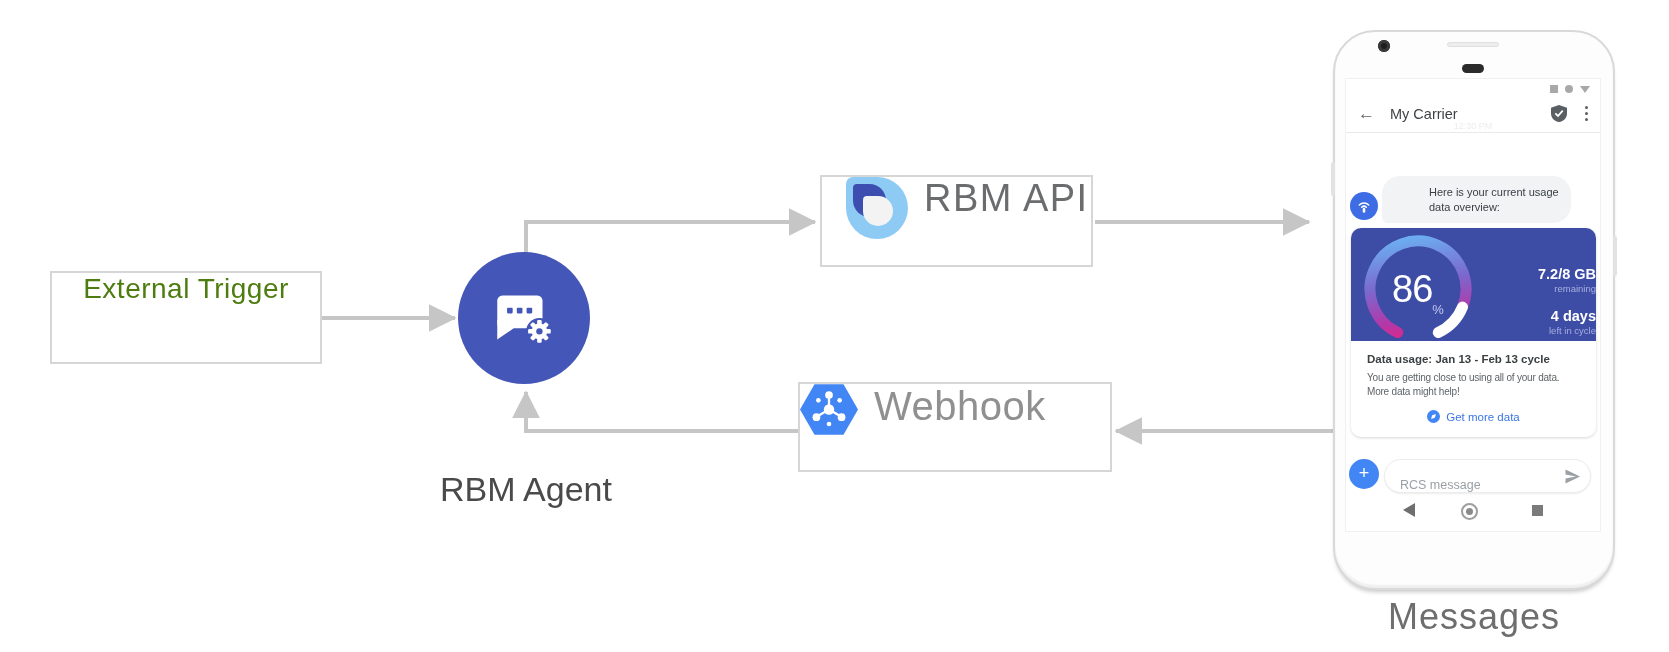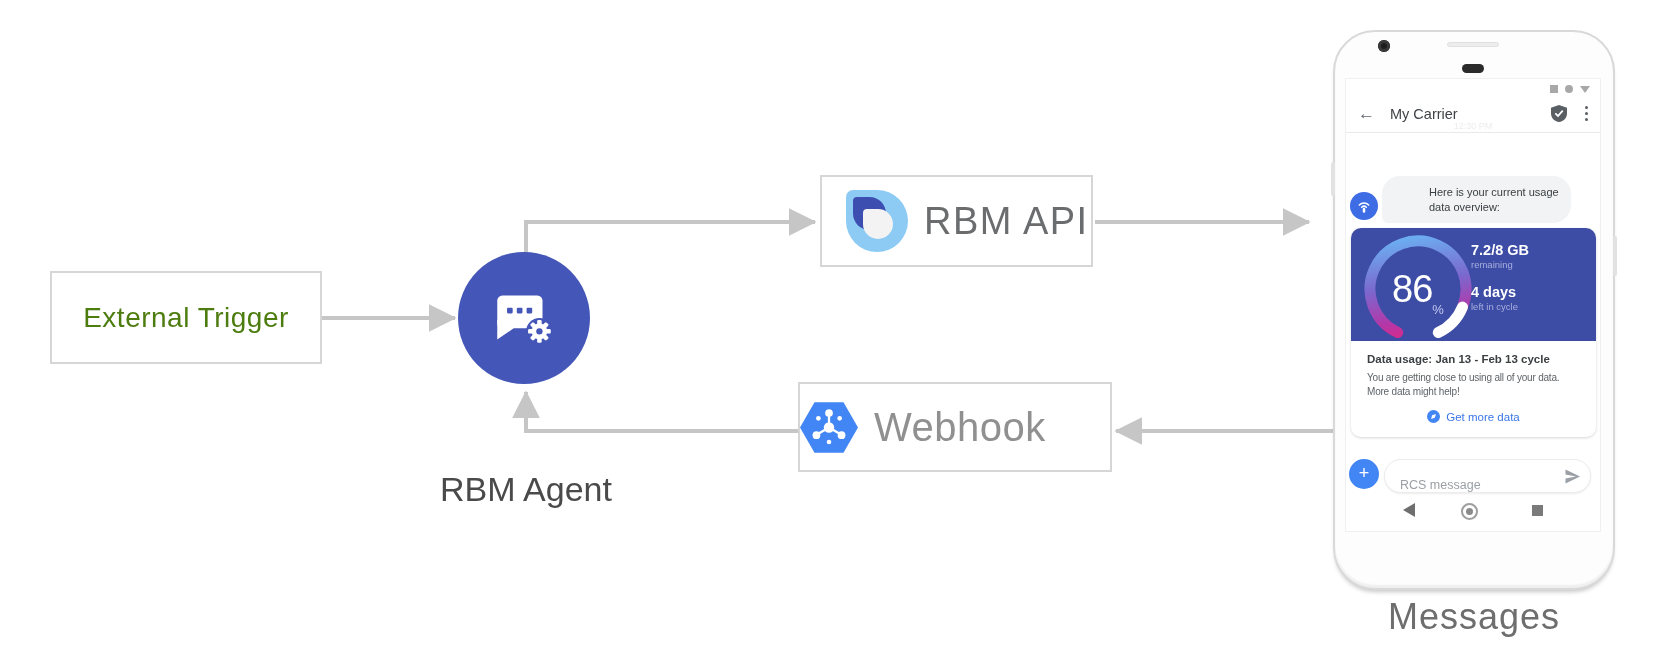--- a/index.html
+++ b/index.html
@@ -6,21 +6,21 @@
   html,body { background:#fff; }
   .canvas {
     position:relative; width:1669px; height:652px; background:#ffffff;
     font-family:"Liberation Sans","DejaVu Sans",sans-serif; overflow:hidden;
   }
   
   .connectors { position:absolute; left:0; top:0; width:1669px; height:652px; z-index:1; }
   
   .dbox {
     position:absolute; background:#fff; border:2px solid #d6d6d6;
-    display:flex; align-items:center; z-index:2;
+    display:flex; z-index:2;
   }
   .thin { font-weight:300; }
   #ext-box { left:50px; top:271px; width:272px; height:93px; justify-content:center; }
   #ext-box .lbl { font-size:28px; color:#4d7c0f; letter-spacing:.5px; }
   #api-box { left:820px; top:175px; width:273px; height:92px; padding-left:24px; gap:16px; }
   #api-box .lbl { font-size:38px; color:#6a6c6e; letter-spacing:1.5px; }
   #webhook-box { left:798px; top:382px; width:314px; height:90px; gap:16px; }
   #webhook-box .lbl { font-size:40px; color:#909090; letter-spacing:.5px; }
   
   .rbm-logo { position:relative; width:62px; height:62px; flex:0 0 62px; }
@@ -82,21 +82,21 @@
   .ucard {
     position:absolute; left:5px; top:149px; width:245px; background:#fff;
     border-radius:10px; box-shadow:0 1px 3px rgba(0,0,0,.16); overflow:hidden;
   }
   .ucard-hero { position:relative; height:113px; background:#3d4ca5; }
   .gauge-svg { position:absolute; left:9px; top:3px; }
   .gauge-label { position:absolute; left:9px; top:3px; width:116px; height:116px;
     display:flex; align-items:center; justify-content:center; color:#fff; }
   .gauge-label .pct { font-size:38px; font-weight:300; letter-spacing:-1px; }
   .gauge-label .pct-sign { font-size:13px; color:#c2c8ee; align-self:flex-end; margin-bottom:30px; }
-  .hero-right { position:absolute; left:120px; right:0; top:0; bottom:0; text-align:left; padding-top:14px; }
+  .hero-right { position:absolute; left:120px; right:0; top:0; bottom:0; text-align:right; padding-top:38px; }
   .hero-val { font-size:14.5px; font-weight:bold; color:#fff; }
   .hero-sub { font-size:9.5px; color:#a7afdf; margin-top:1px; }
   .hero-gap { height:14px; }
   .ucard-body { padding:12px 16px 14px; }
   .ucard-title { font-size:11.5px; font-weight:bold; color:#3c4043; margin-bottom:6px; }
   .ucard-text { font-size:10px; color:#5f6468; line-height:13.5px; letter-spacing:-.2px; white-space:nowrap; }
   .ucard-action { margin-top:12px; display:flex; align-items:center; justify-content:center; gap:6px; }
   .action-ic { width:13px; height:13px; border-radius:50%; background:#4285f4; display:flex; align-items:center; justify-content:center; }
   .action-lbl { font-size:11.5px; font-weight:500; color:#3b76e8; }
   

